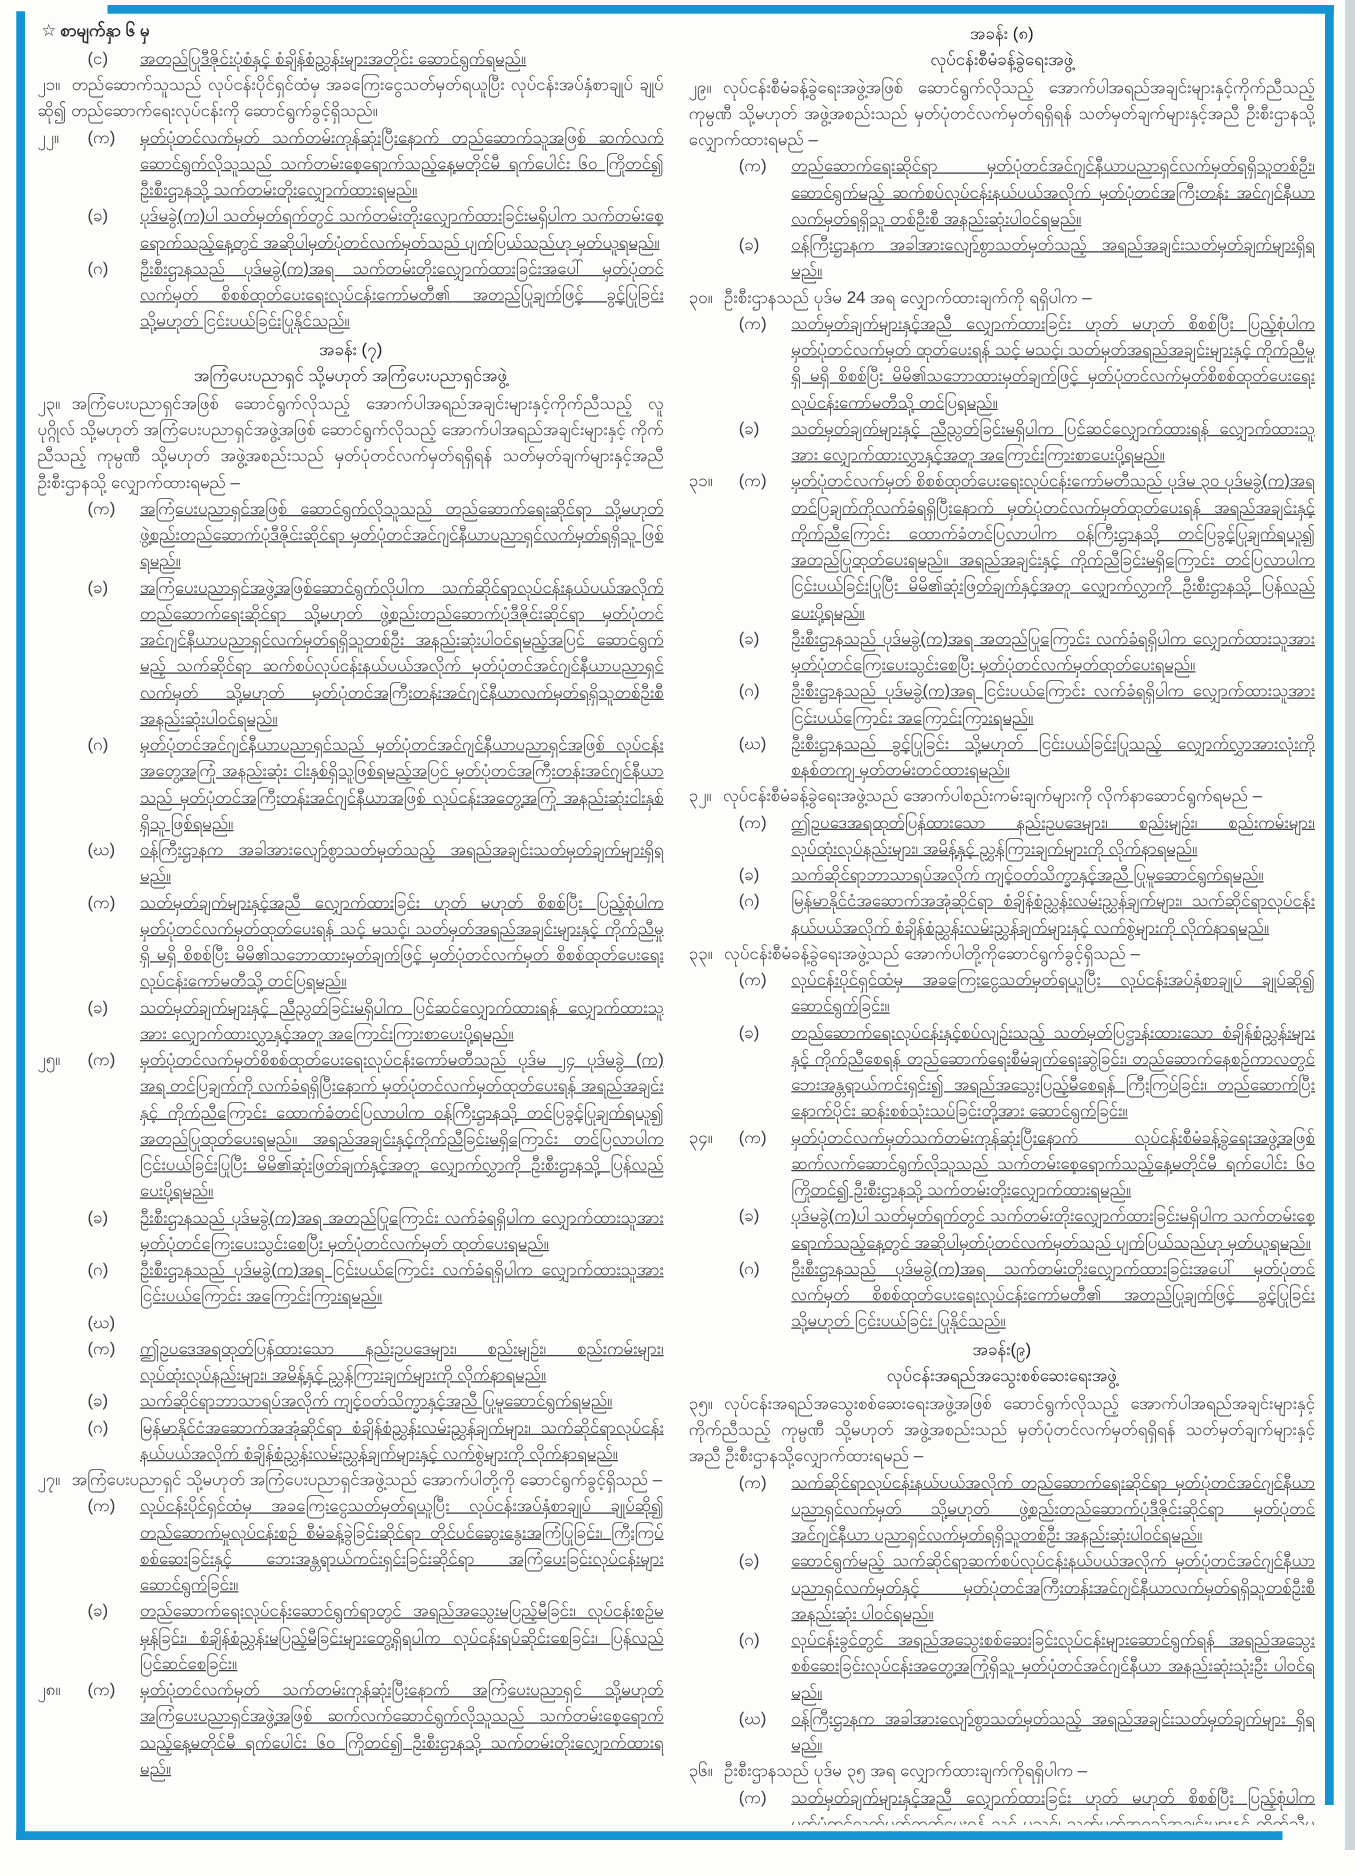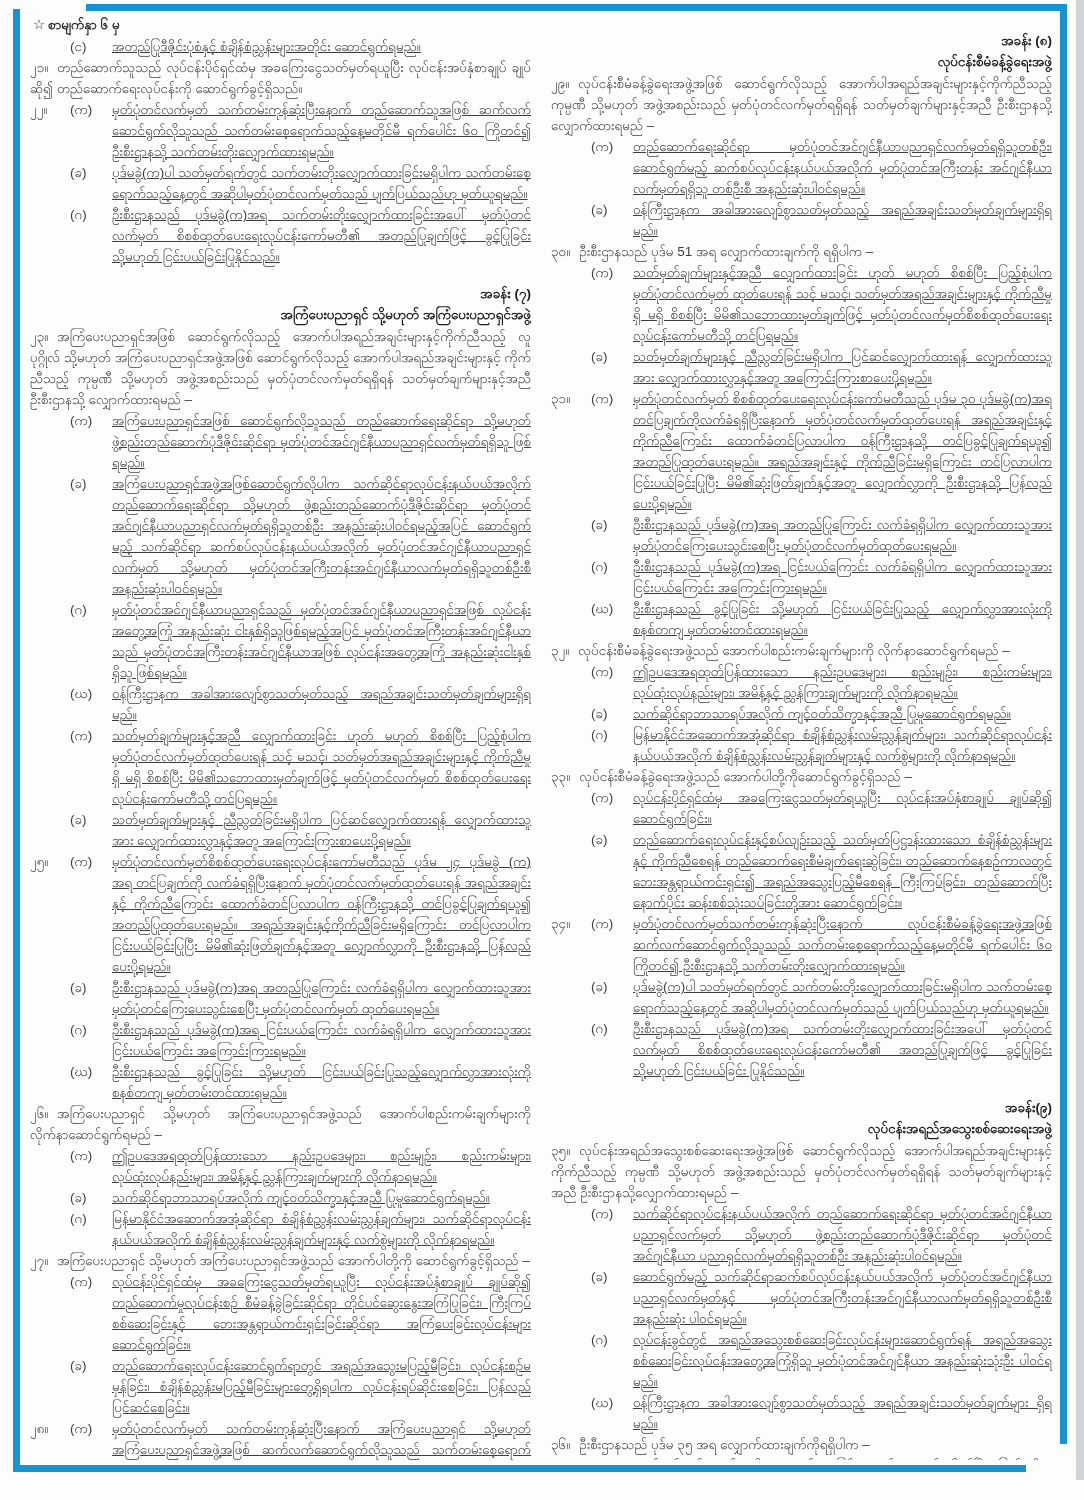--- a/index.html
+++ b/index.html
@@ -20,21 +20,21 @@
   .bar-bottom{bottom:8px;left:13px;right:58px;height:7px;}
   .bar-left{left:13px;top:9px;bottom:8px;width:7px;}
   .scan-edge{position:absolute;top:0;right:0;width:8px;height:100%;background:#cfd6da;}
   .content{
     position:absolute;left:30px;right:32px;top:14px;bottom:20px;
     display:flex;gap:20px;
   }
   .col{flex:1 1 0;min-width:0;overflow:hidden;font-size:13.5px;line-height:21px;text-align:justify;}
   .note-start{font-weight:bold;color:#2c2c2c;text-align:left;margin-bottom:1px;}
   .starsym{display:inline-block;padding:0 3px;color:#2c2c2c;}
-  .chapter{text-align:right;font-weight:bold;color:var(--heading);margin:16px 0 1px;}
+  .chapter{text-align:center;font-weight:normal;color:var(--heading);margin:2px 0 1px;}
   .chapter-num{line-height:21px;}
   .chapter-title{line-height:21px;}
   .para{margin:0;}
   .para .num{padding-right:9px;}
   .sub{display:flex;margin:0;}
   .sub .gutter{flex:0 0 40px;}
   .sub .label{flex:0 0 42px;}
   .sub .stext{flex:1 1 0;min-width:0;text-align:justify;text-decoration:underline;}
 </style>
 </head>
@@ -116,23 +116,21 @@
           <span class="stext">ဦးစီးဌာနသည် ပုဒ်မခွဲ(က)အရ အတည်ပြုကြောင်း လက်ခံရရှိပါက လျှောက်ထားသူအား မှတ်ပုံတင်ကြေးပေးသွင်းစေပြီး မှတ်ပုံတင်လက်မှတ် ထုတ်ပေးရမည်။</span>
         </div>
         <div class="sub">
           <span class="gutter"></span>
           <span class="label">(ဂ)</span>
           <span class="stext">ဦးစီးဌာနသည် ပုဒ်မခွဲ(က)အရ ငြင်းပယ်ကြောင်း လက်ခံရရှိပါက လျှောက်ထားသူအား ငြင်းပယ်ကြောင်း အကြောင်းကြားရမည်။</span>
         </div>
         <div class="sub">
           <span class="gutter"></span>
           <span class="label">(ဃ)</span>
-          <span class="stext">ဦးစီးဌာနသည် ခွင့်ပြုခြင်း သို့မဟုတ် ငြင်းပယ်ခြင်းပြုသည့်လျှောက်လွှာအားလုံးကို စနစ်တကျ မှတ်တမ်းတင်ထားရမည်။</span>
-        </div>
-        <div class="para"><span class="num">၂၆။</span><span class="ptext">အကြံပေးပညာရှင် သို့မဟုတ် အကြံပေးပညာရှင်အဖွဲ့သည် အောက်ပါစည်းကမ်းချက်များကို လိုက်နာဆောင်ရွက်ရမည် –</span></div>
+        </div>
         <div class="sub">
           <span class="gutter"></span>
           <span class="label">(က)</span>
           <span class="stext">ဤဥပဒေအရထုတ်ပြန်ထားသော နည်းဥပဒေများ၊ စည်းမျဉ်း၊ စည်းကမ်းများ၊ လုပ်ထုံးလုပ်နည်းများ၊ အမိန့်နှင့် ညွှန်ကြားချက်များကို လိုက်နာရမည်။</span>
         </div>
         <div class="sub">
           <span class="gutter"></span>
           <span class="label">(ခ)</span>
           <span class="stext">သက်ဆိုင်ရာဘာသာရပ်အလိုက် ကျင့်ဝတ်သိက္ခာနှင့်အညီ ပြုမူဆောင်ရွက်ရမည်။</span>
         </div>
@@ -167,21 +165,21 @@
         <div class="sub">
           <span class="gutter"></span>
           <span class="label">(က)</span>
           <span class="stext">တည်ဆောက်ရေးဆိုင်ရာ မှတ်ပုံတင်အင်ဂျင်နီယာပညာရှင်လက်မှတ်ရရှိသူတစ်ဦး၊ ဆောင်ရွက်မည့် ဆက်စပ်လုပ်ငန်းနယ်ပယ်အလိုက် မှတ်ပုံတင်အကြီးတန်း အင်ဂျင်နီယာလက်မှတ်ရရှိသူ တစ်ဦးစီ အနည်းဆုံးပါဝင်ရမည်။</span>
         </div>
         <div class="sub">
           <span class="gutter"></span>
           <span class="label">(ခ)</span>
           <span class="stext">ဝန်ကြီးဌာနက အခါအားလျော်စွာသတ်မှတ်သည့် အရည်အချင်းသတ်မှတ်ချက်များရှိရမည်။</span>
         </div>
-        <div class="para"><span class="num">၃၀။</span><span class="ptext">ဦးစီးဌာနသည် ပုဒ်မ 51 အရ လျှောက်ထားချက်ကို ရရှိပါက –</span></div>
+        <div class="para"><span class="num">၃၀။</span><span class="ptext">ဦးစီးဌာနသည် ပုဒ်မ 24 အရ လျှောက်ထားချက်ကို ရရှိပါက –</span></div>
         <div class="sub">
           <span class="gutter"></span>
           <span class="label">(က)</span>
           <span class="stext">သတ်မှတ်ချက်များနှင့်အညီ လျှောက်ထားခြင်း ဟုတ် မဟုတ် စိစစ်ပြီး ပြည့်စုံပါက မှတ်ပုံတင်လက်မှတ် ထုတ်ပေးရန် သင့် မသင့်၊ သတ်မှတ်အရည်အချင်းများနှင့် ကိုက်ညီမှု ရှိ မရှိ စိစစ်ပြီး မိမိ၏သဘောထားမှတ်ချက်ဖြင့် မှတ်ပုံတင်လက်မှတ်စိစစ်ထုတ်ပေးရေး လုပ်ငန်းကော်မတီသို့ တင်ပြရမည်။</span>
         </div>
         <div class="sub">
           <span class="gutter"></span>
           <span class="label">(ခ)</span>
           <span class="stext">သတ်မှတ်ချက်များနှင့် ညီညွတ်ခြင်းမရှိပါက ပြင်ဆင်လျှောက်ထားရန် လျှောက်ထားသူအား လျှောက်ထားလွှာနှင့်အတူ အကြောင်းကြားစာပေးပို့ရမည်။</span>
         </div>

